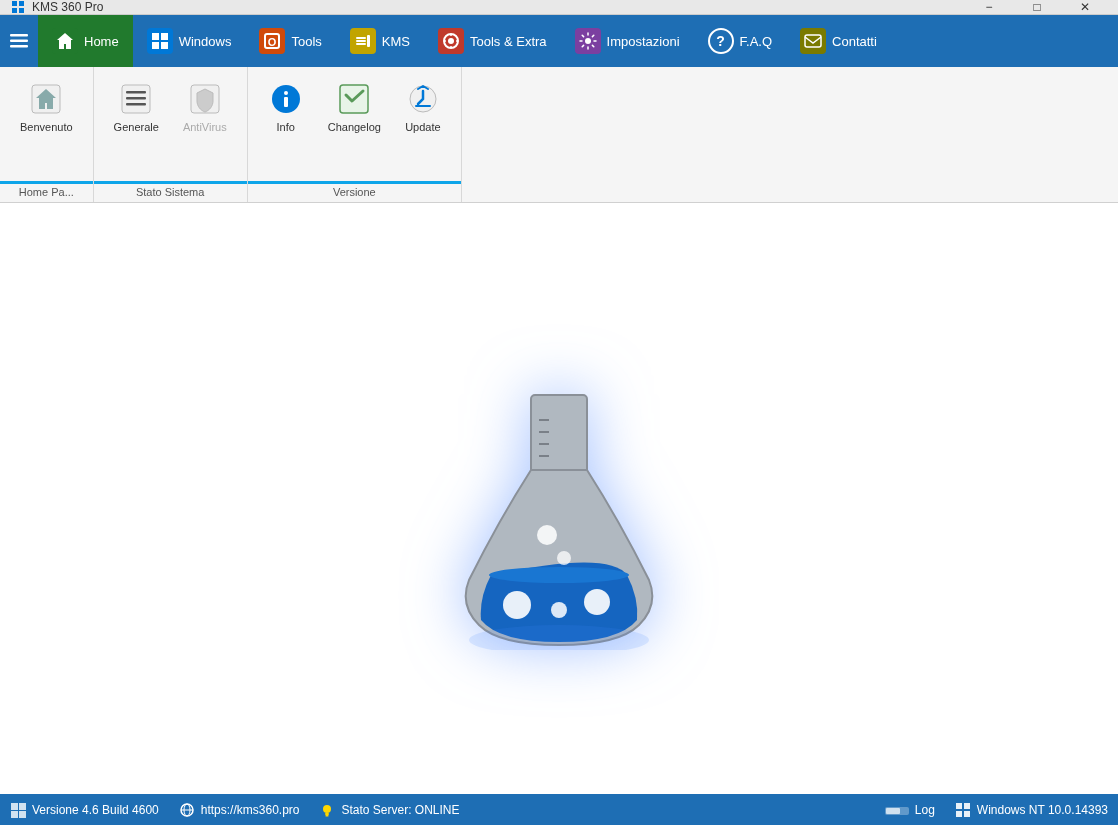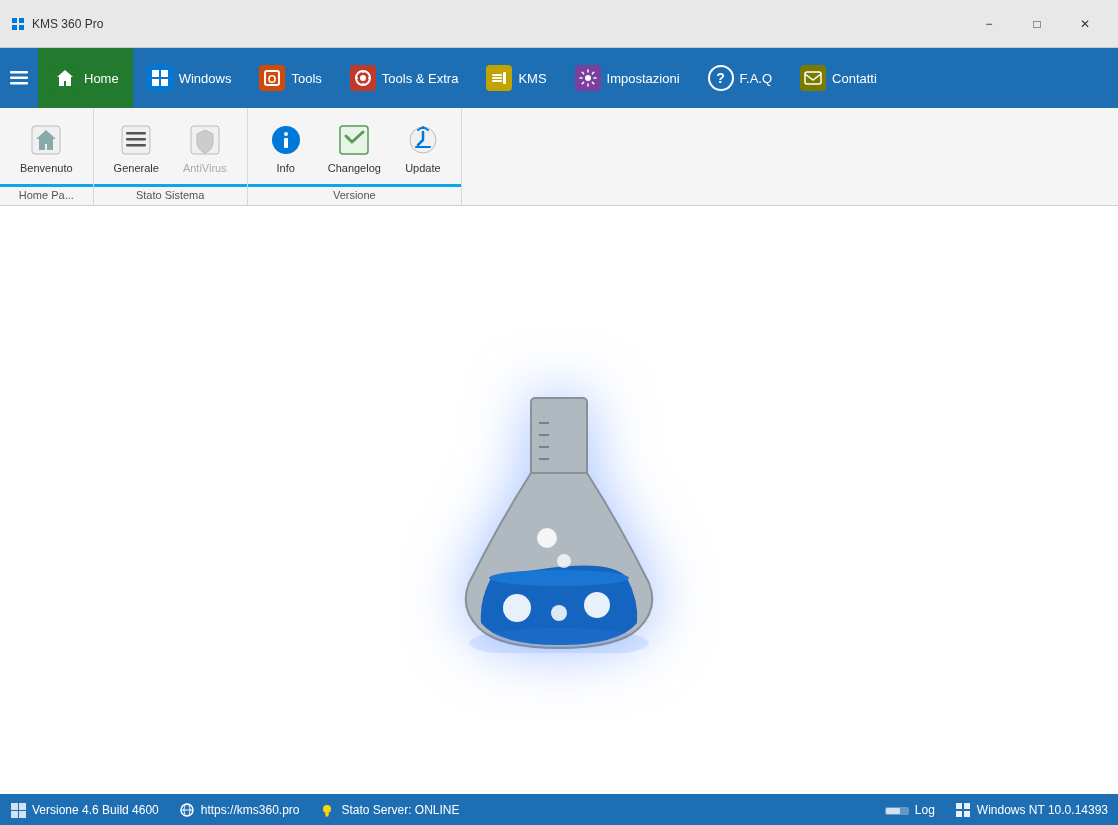--- a/index.html
+++ b/index.html
@@ -1,42 +1,42 @@
 <!DOCTYPE html>
 <html><head>
   <meta charset="utf-8">
   <style>
     * { margin: 0; padding: 0; box-sizing: border-box; }
     body { width: 1118px; height: 825px; font-family: 'Segoe UI', Arial, sans-serif; background: #f0f0f0; overflow: hidden; position: relative; }
 
     
     .title-bar {
       background: #e8e8e8;
-      height: 48px;
+      height: 15px;
       display: flex;
       align-items: center;
       justify-content: space-between;
       padding: 0 10px;
       border-bottom: 1px solid #ccc;
     }
     .title-bar-left { display: flex; align-items: center; gap: 6px; }
     .title-bar-icon { width: 16px; height: 16px; }
     .title-bar-title { font-size: 12px; color: #333; }
     .title-bar-controls { display: flex; gap: 2px; }
     .title-btn {
       width: 46px; height: 32px;
       display: flex; align-items: center; justify-content: center;
       font-size: 12px; cursor: pointer; color: #333;
       background: transparent; border: none;
     }
 
     
     .nav-bar {
       background: #1e6eb4;
-      height: 60px;
+      height: 52px;
       display: flex;
       align-items: stretch;
     }
     .nav-item {
       display: flex;
       align-items: center;
       gap: 6px;
       padding: 0 14px;
       cursor: pointer;
       color: white;
@@ -75,20 +75,21 @@
       border-bottom: 1px solid #d0d0d0;
       display: flex;
       align-items: stretch;
       min-height: 85px;
     }
     .ribbon-group {
       display: flex;
       flex-direction: column;
       align-items: stretch;
       border-right: 1px solid #d8d8d8;
+      gap: 38px;
     }
     .ribbon-items {
       display: flex;
       flex: 1;
       align-items: flex-start;
       padding: 8px 10px 4px;
       gap: 4px;
     }
     .ribbon-label {
       text-align: center;
@@ -216,43 +217,43 @@
     <span class="nav-icon icon-office">
       <svg width="20" height="20" viewBox="0 0 20 20" fill="white">
         <rect x="3" y="3" width="14" height="14" rx="2" fill="none" stroke="white" stroke-width="2"></rect>
         <text x="10" y="15" font-size="11" text-anchor="middle" fill="white" font-weight="bold">O</text>
       </svg>
     </span>
     <span>Tools</span>
   </div>
 
   <div class="nav-item">
+    <span class="nav-icon icon-kms">
+      <svg width="20" height="20" viewBox="0 0 20 20" fill="white">
+        <rect x="3" y="6" width="10" height="2" rx="1"></rect>
+        <rect x="3" y="9" width="10" height="2" rx="1"></rect>
+        <rect x="3" y="12" width="10" height="2" rx="1"></rect>
+        <rect x="14" y="4" width="3" height="12" rx="1"></rect>
+      </svg>
+    </span>
+    <span>KMS</span>
+  </div>
+
+  <div class="nav-item">
     <span class="nav-icon icon-tools">
       <svg width="20" height="20" viewBox="0 0 20 20" fill="white">
         <circle cx="10" cy="10" r="7" fill="none" stroke="white" stroke-width="2"></circle>
         <path d="M7 10a3 3 0 1 0 6 0 3 3 0 0 0-6 0z" fill="white"></path>
         <line x1="10" y1="3" x2="10" y2="5" stroke="white" stroke-width="1.5"></line>
         <line x1="10" y1="15" x2="10" y2="17" stroke="white" stroke-width="1.5"></line>
         <line x1="3" y1="10" x2="5" y2="10" stroke="white" stroke-width="1.5"></line>
         <line x1="15" y1="10" x2="17" y2="10" stroke="white" stroke-width="1.5"></line>
       </svg>
     </span>
     <span>Tools &amp; Extra</span>
-  </div>
-
-  <div class="nav-item">
-    <span class="nav-icon icon-kms">
-      <svg width="20" height="20" viewBox="0 0 20 20" fill="white">
-        <rect x="3" y="6" width="10" height="2" rx="1"></rect>
-        <rect x="3" y="9" width="10" height="2" rx="1"></rect>
-        <rect x="3" y="12" width="10" height="2" rx="1"></rect>
-        <rect x="14" y="4" width="3" height="12" rx="1"></rect>
-      </svg>
-    </span>
-    <span>KMS</span>
   </div>
 
   <div class="nav-item">
     <span class="nav-icon icon-impostazioni">
       <svg width="20" height="20" viewBox="0 0 20 20" fill="white">
         <circle cx="10" cy="10" r="3" fill="white"></circle>
         <path d="M10 2v2M10 16v2M2 10h2M16 10h2M4.2 4.2l1.4 1.4M14.4 14.4l1.4 1.4M14.4 5.6l1.4-1.4M4.2 15.8l1.4-1.4" stroke="white" stroke-width="1.5" stroke-linecap="round" fill="none"></path>
       </svg>
     </span>
     <span>Impostazioni</span>

